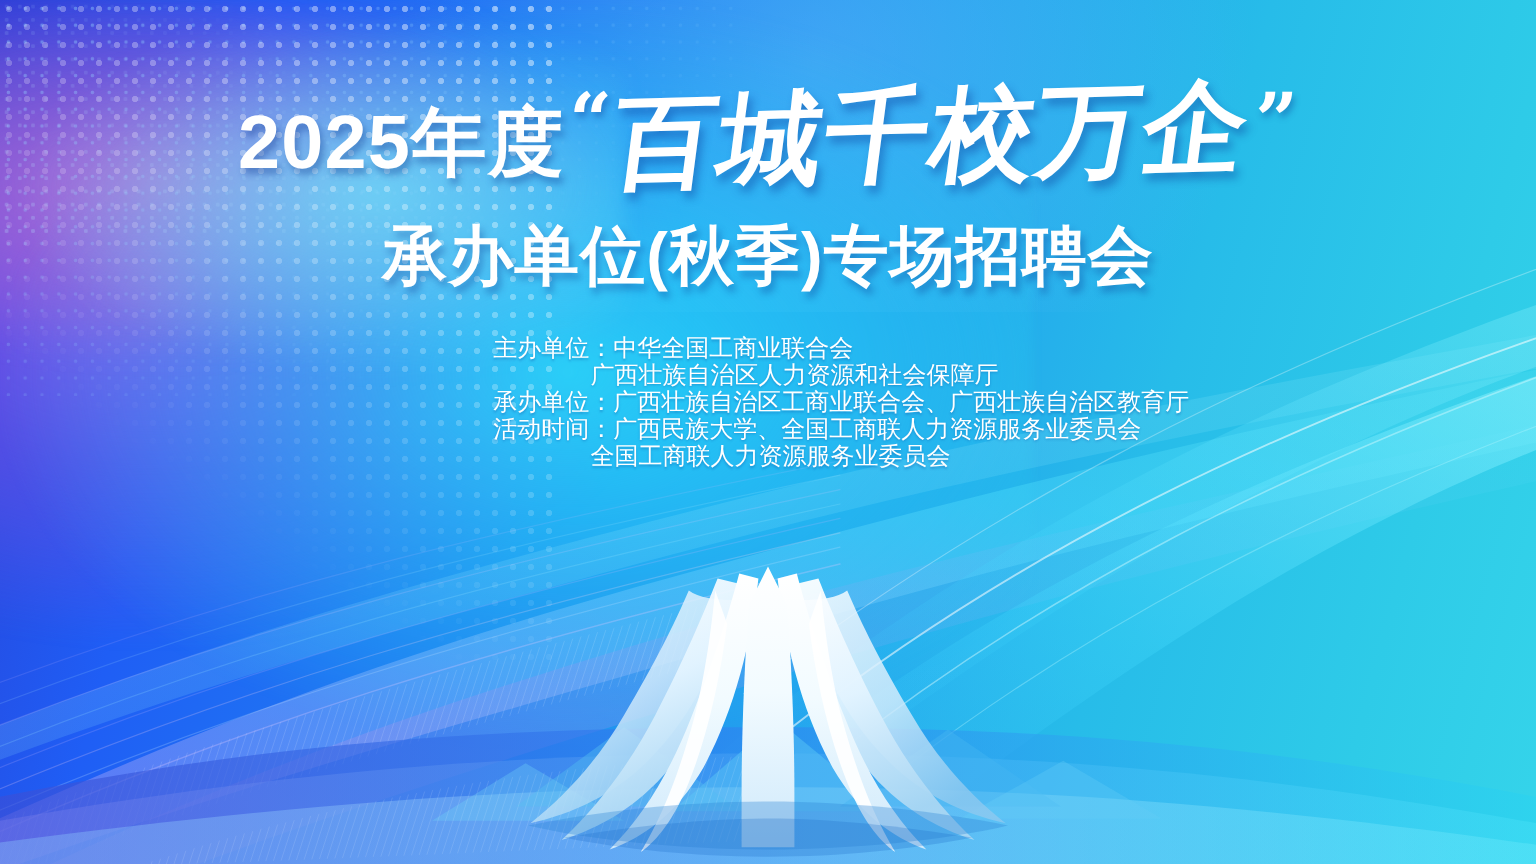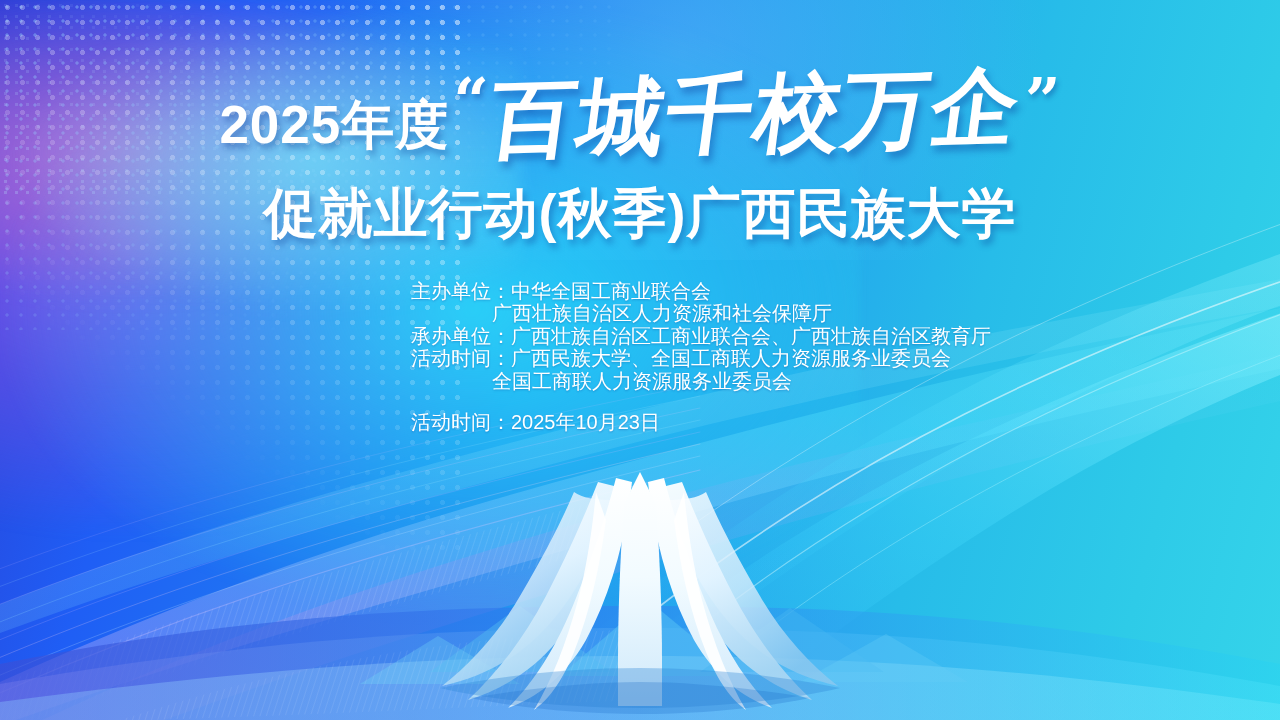--- a/index.html
+++ b/index.html
@@ -84,21 +84,21 @@
 
   
   .content{position:relative;z-index:40;width:1280px;height:720px;}
 
   .title-row{
     position:absolute;left:0;right:0;top:74px;
     display:flex;align-items:flex-end;justify-content:center;
     white-space:nowrap;
   }
   .t-year{
-    font-size:53px;font-weight:700;color:#fff;letter-spacing:1px;
+    font-size:63px;font-weight:700;color:#fff;letter-spacing:1px;
     line-height:1;
     font-family:"Liberation Sans","DejaVu Sans",sans-serif;
     text-shadow:3px 5px 6px rgba(10,50,140,.38);
     padding-bottom:2px;
   }
   .t-quote-open,.t-quote-close{
     font-size:62px;font-weight:700;color:#fff;line-height:1;
     font-family:"DejaVu Serif",serif;
     text-shadow:2px 4px 5px rgba(10,50,140,.35);
     align-self:flex-start;
@@ -284,38 +284,35 @@
 
   <div class="content">
 
     <div class="title-row">
       <span class="t-year">2025年度</span>
       <span class="t-quote-open">“</span>
       <span class="t-brush">百城千校万企</span>
       <span class="t-quote-close">”</span>
     </div>
 
-    <div class="subtitle">促就业行动(秋季)广西民族大学</div>
+    <div class="subtitle">承办单位(秋季)专场招聘会</div>
 
     <div class="info">
       <div class="line">
         <span>主办单位：</span><span>中华全国工商业联合会</span>
       </div>
       <div class="line indent">广西壮族自治区人力资源和社会保障厅</div>
       <div class="line">
         <span>承办单位：</span><span>广西壮族自治区工商业联合会、广西壮族自治区教育厅</span>
       </div>
       <div class="line">
         <span>活动时间：</span><span>广西民族大学、全国工商联人力资源服务业委员会</span>
       </div>
       <div class="line indent">全国工商联人力资源服务业委员会</div>
       <div class="gap"></div>
-      <div class="line">
-        <span>活动时间：</span><span>2025年10月23日</span>
-      </div>
     </div>
 
   </div>
 
   <div class="layer dots-tl"></div>
   <div class="layer dots-tr"></div>
   <div class="layer dots-bl"></div>
 
 </div>
 

